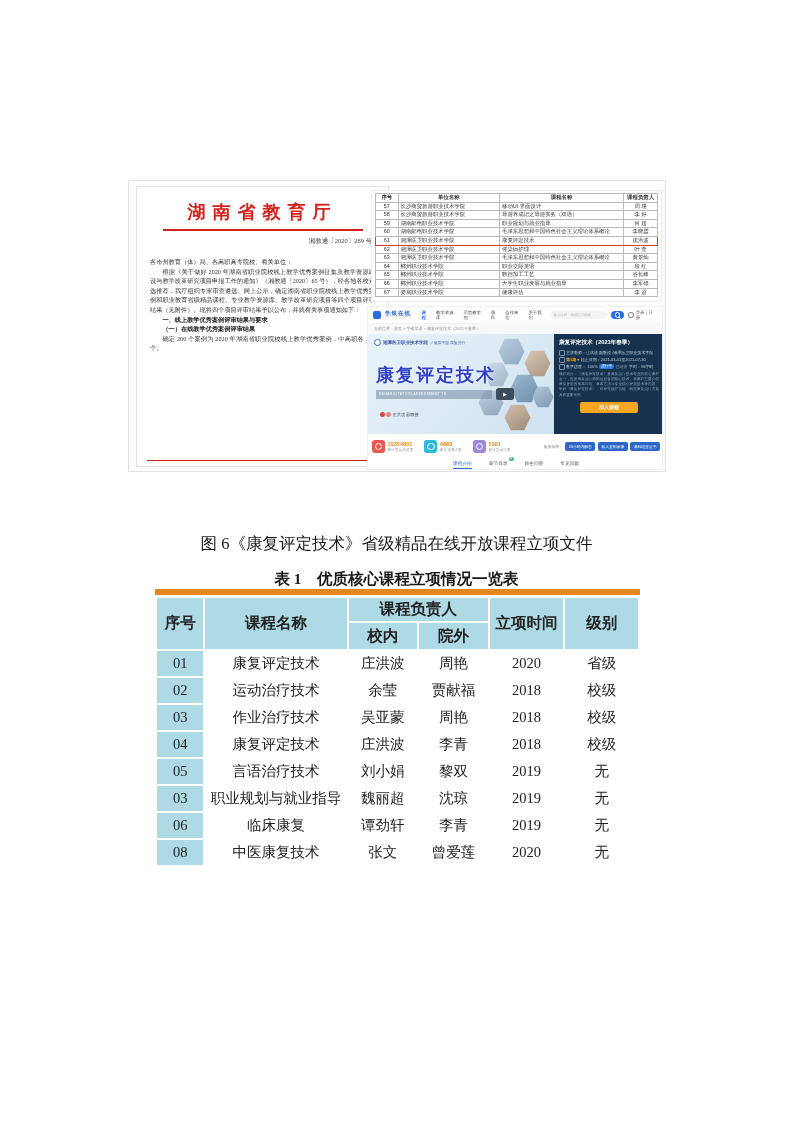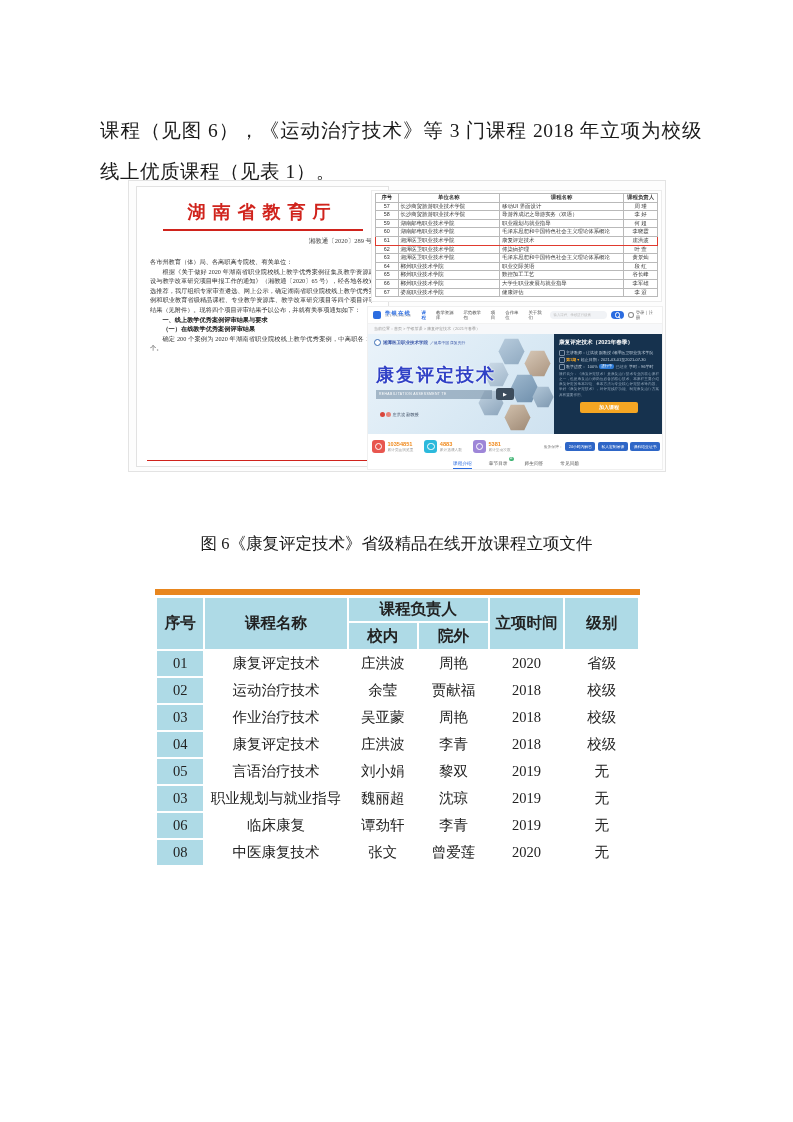--- a/index.html
+++ b/index.html
@@ -130,21 +130,20 @@
   .t1 td{text-align:center;padding:0;background:#fff;font-size:14.5px;}
   .t1 td.num{background:#aedae6;}
   .t1 tr.hdr1 th{height:23px;} .t1 tr.hdr2 th{height:26px;}
   .t1 tbody td{height:25px;}
 </style>
 </head>
 <body>
 
 <div class="page">
 
-  <p class="para1">课程（见图 6），《运动治疗技术》等 3 门课程 2018 年立项为校级线上优质课程（见表 1）。</p>
 
   <div class="figure">
 
     <div class="gov">
       <div class="gov-agency">湖南省教育厅</div>
       <div class="gov-rule"></div>
       <div class="gov-docno">湘教通〔2020〕289 号</div>
       <div class="gov-body">
         <p>各市州教育（体）局、各高职高专院校、有关单位：</p>
         <p class="gov-ind">根据《关于做好 2020 年湖南省职业院校线上教学优秀案例征集及教学资源建设与教学改革研究项目申报工作的通知》（湘教通〔2020〕65 号），经各地各校遴选推荐，我厅组织专家审查遴选、网上公示，确定湖南省职业院校线上教学优秀案例和职业教育省级精品课程、专业教学资源库、教学改革研究项目等四个项目评审结果（见附件）。现将四个项目评审结果予以公布，并就有关事项通知如下：</p>
@@ -361,20 +360,21 @@
           <span class="s-tab">
             <span>常见问题</span>
           </span>
       </div>
 
     </div>
   </div>
 
   <div class="caption">图 6《康复评定技术》省级精品在线开放课程立项文件</div>
 
+  <div class="t1-title">表 1　优质核心课程立项情况一览表</div>
 
   <div class="t1-block">
     <div class="t1-orange"></div>
     <table class="t1">
       <colgroup>
         <col style="width:46px">
           <col style="width:140px">
           <col style="width:68px">
         <col style="width:68px">
           <col style="width:73px">

